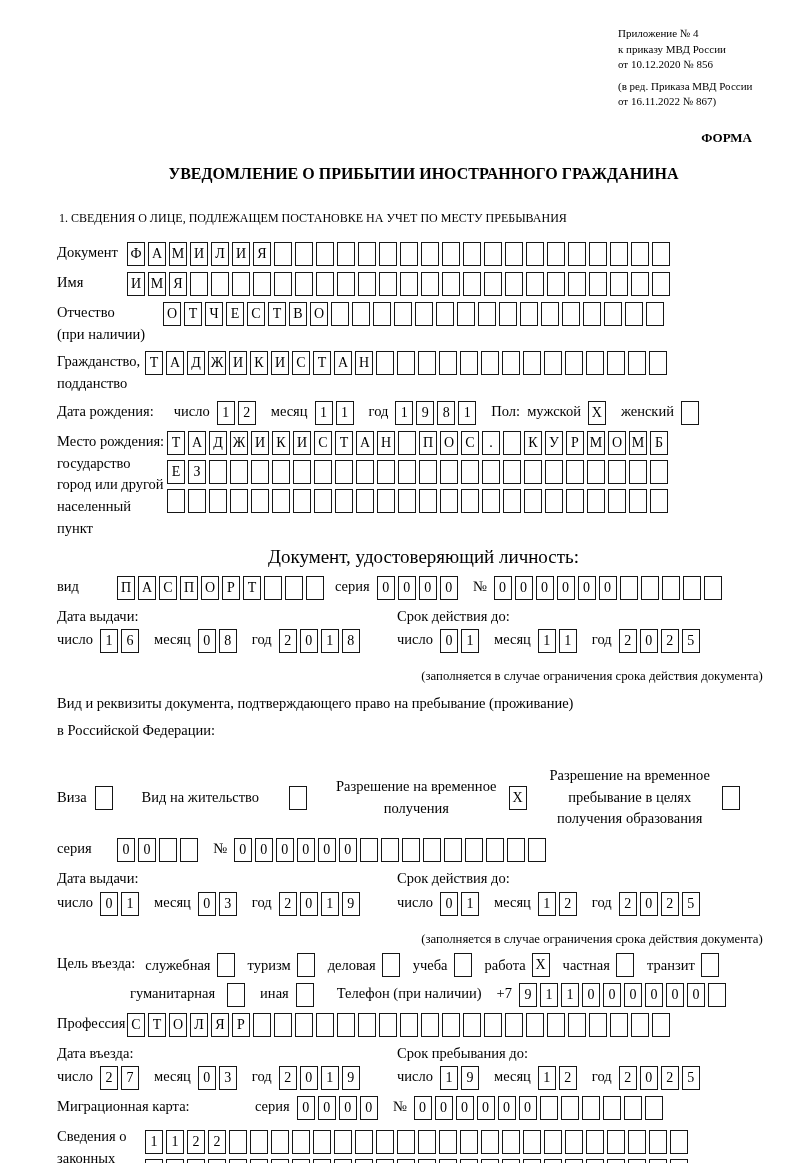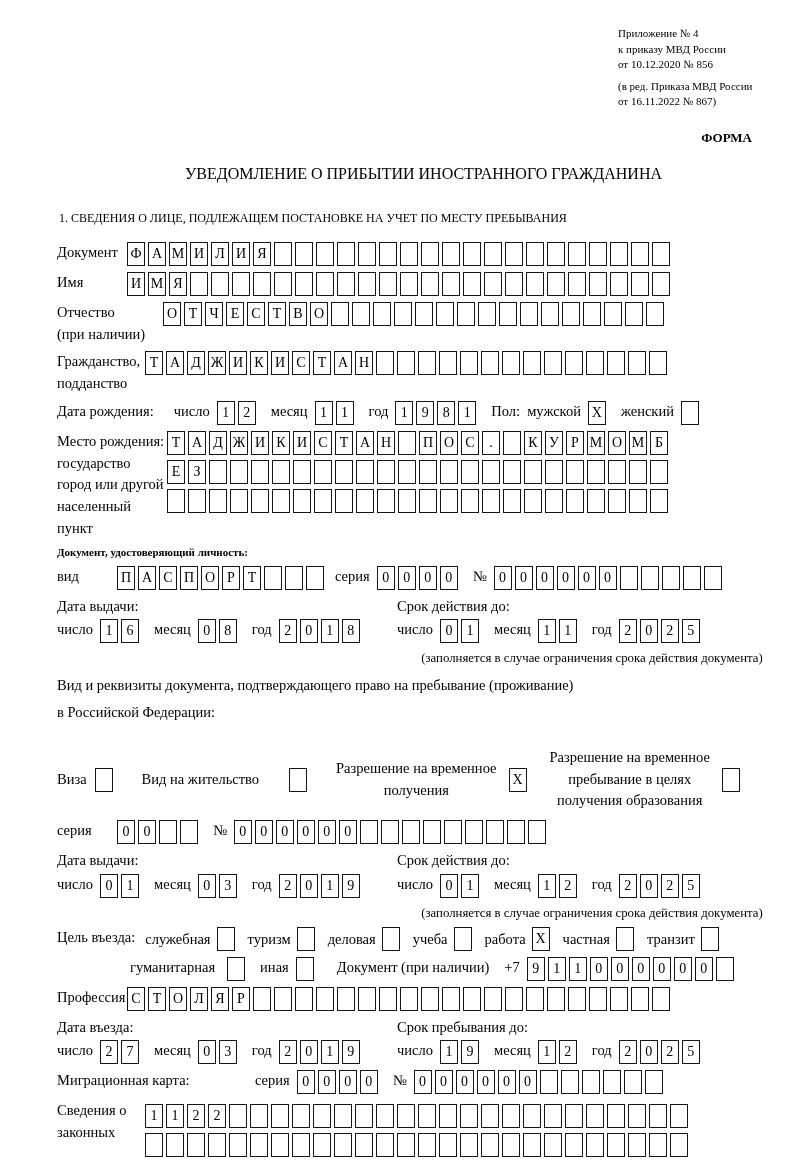--- a/index.html
+++ b/index.html
@@ -3,41 +3,41 @@
 <meta charset="utf-8">
 <style>
   *{box-sizing:border-box;margin:0;padding:0}
   html,body{background:#fff}
   body{width:800px;height:1163px;color:#000;font-family:"Liberation Serif",serif;font-size:14.5px;overflow:hidden}
   .page{padding:26px 10px 0 57px;position:relative}
 
   .appendix{margin-left:561px;font-size:11px;line-height:1.42}
   .appendix .ed{margin-top:6px}
   .forma{text-align:right;margin:20px 38px 0 0;font-weight:bold;font-size:13px}
-  .title{text-align:center;font-weight:normal;font-size:16px;margin-top:16px;line-height:1.55}
+  .title{text-align:center;font-weight:bold;font-size:16px;margin-top:16px;line-height:1.55}
   .blank-line{display:inline-block;width:56px;border-bottom:2px solid #222;height:.95em;margin-left:10px}
   .sec-head{font-weight:normal;font-size:12px;margin:24px 0 16px 2px;white-space:nowrap}
 
   .row{display:flex;align-items:flex-start;margin-bottom:6px}
   .lbl{flex:0 0 auto;line-height:1.45}
   .w70{width:70px}.w88{width:88px}.w106{width:106px}.w110{width:110px}.w60{width:60px}.w168{width:168px}
   .cells{display:flex;flex-wrap:nowrap;flex:0 0 auto}
   .cell{width:18px;height:24px;border:1.6px solid #161616;margin-right:3px;text-align:center;line-height:22px;font-size:14px;flex:0 0 auto}
   .dlbl{margin:0 7px 0 12px;line-height:1.5;white-space:nowrap}
   .stack>div{line-height:1.5}
   .vcol .cells{margin-bottom:5px}
 
-  .doc-head{text-align:left;font-weight:bold;font-size:11px;margin:4px 0 8px 0}
+  .doc-head{text-align:center;font-weight:normal;font-size:19px;margin:4px 0 8px 0}
   .daterow{display:flex;margin-bottom:6px}
   .dr-left{width:340px}
   .dr-right{width:390px}
   .dr-head{line-height:1.4;margin-bottom:3px}
   .dr-line{display:flex;align-items:flex-start}
   .dr-line .dlbl:first-child{margin-left:0}
-  .note{font-size:12.8px;text-align:center;margin-top:8px;white-space:nowrap}
+  .note{font-size:12.8px;text-align:center;margin-top:16px;white-space:nowrap}
 
   .intro{line-height:1.9}
   .permits{align-items:center;margin-top:20px}
   .pmulti{text-align:center;line-height:1.5}
   .ml8{margin-left:8px}.ml12{margin-left:12px}.ml20{margin-left:20px}.ml26{margin-left:26px}.ml30{margin-left:30px}
   .indent73{margin-left:73px}
   .opt{display:flex;align-items:flex-end}
   .opt .dlbl{margin:0 6px 0 10px}
 </style>
 </head>
@@ -553,21 +553,21 @@
 
   <div class="row indent73">
     <span class="lbl">гуманитарная</span>
     <span class="cells ml12">
         <span class="cell"></span>
       </span>
     <span class="dlbl ml12">иная</span>
     <span class="cells">
         <span class="cell"></span>
       </span>
-    <span class="dlbl ml20">Документ (при наличии)</span>
+    <span class="dlbl ml20">Телефон (при наличии)</span>
     <span class="dlbl ml8">+7</span>
     <span class="cells">
         <span class="cell">9</span>
         <span class="cell">1</span>
         <span class="cell">1</span>
         <span class="cell">0</span>
         <span class="cell">0</span>
         <span class="cell">0</span>
         <span class="cell">0</span>
         <span class="cell">0</span>

